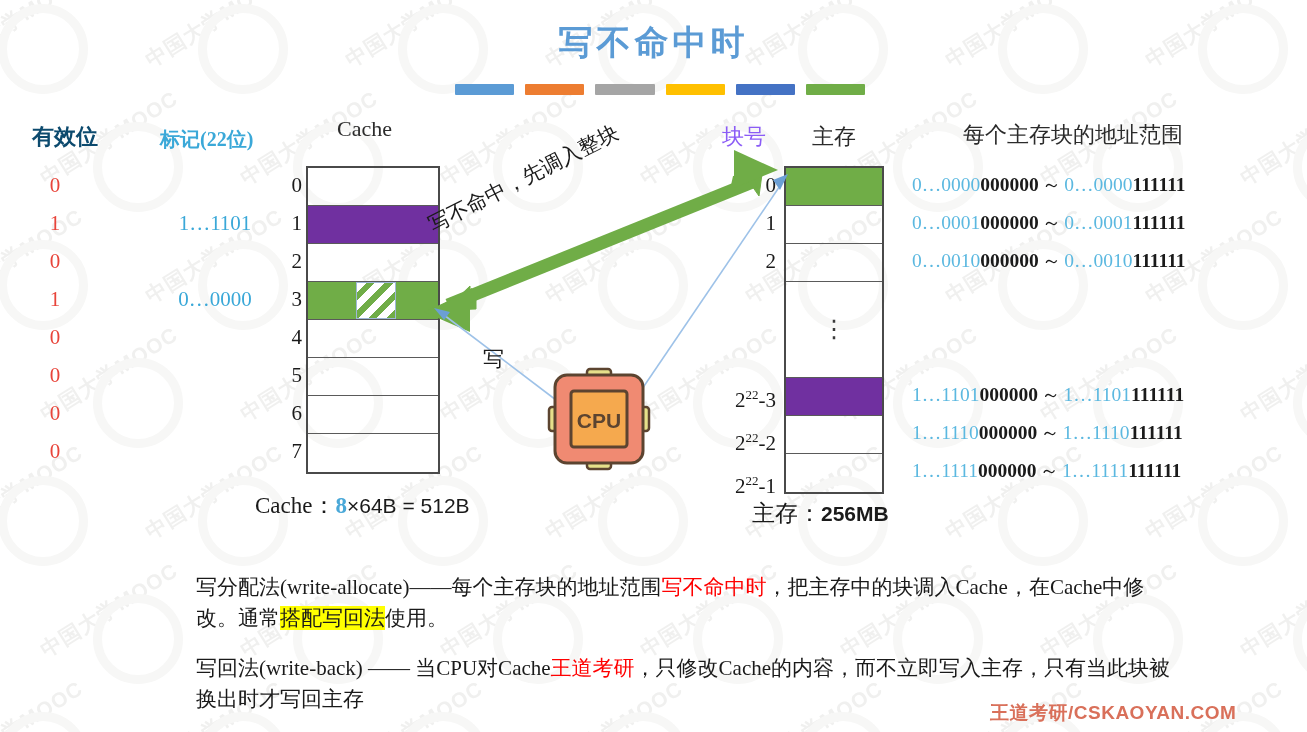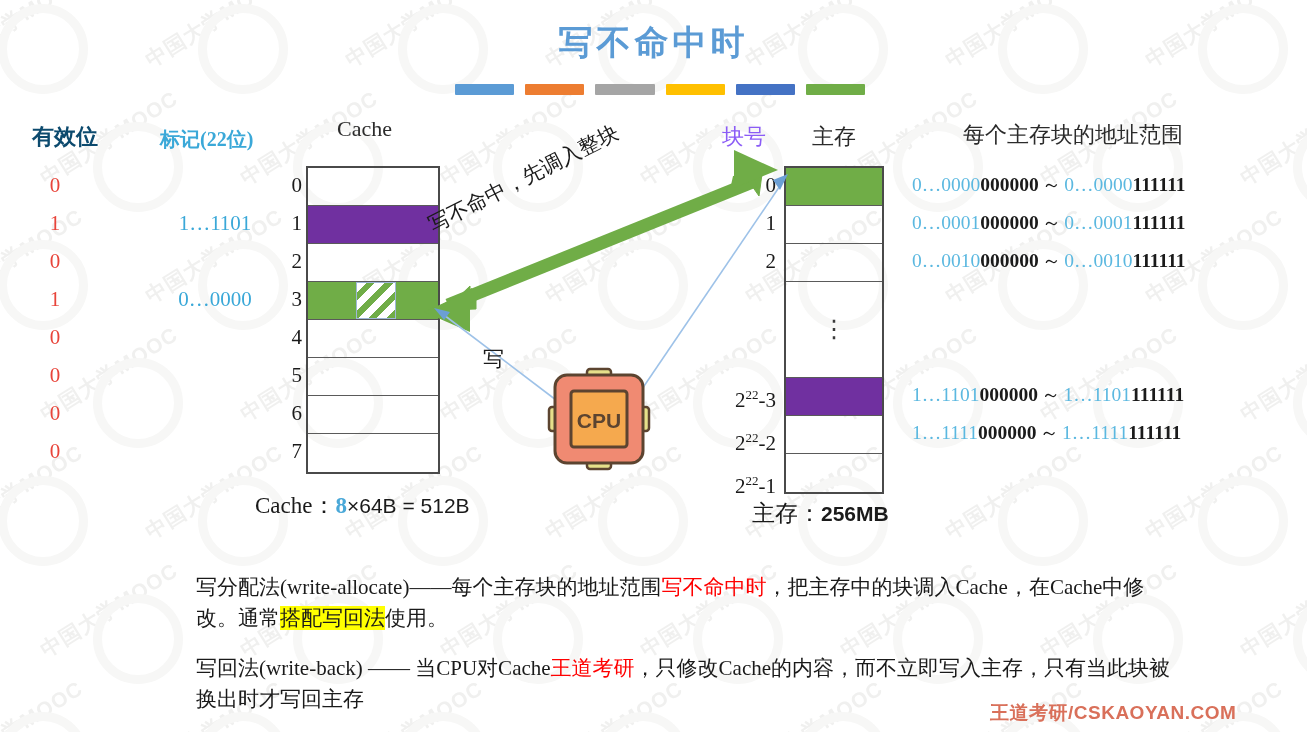--- a/index.html
+++ b/index.html
@@ -447,20 +447,21 @@
 <div class="layer" id="mem-caption">
   <span>主存：</span><span class="bold">256MB</span>
 </div>
 
 <div class="layer" id="addr-col">
     <div class="arow"><span class="tagpart">0…0000</span><span class="offpart">000000</span><span class="tilde">～</span><span class="tagpart">0…0000</span><span class="offpart">111111</span></div>
     <div class="arow"><span class="tagpart">0…0001</span><span class="offpart">000000</span><span class="tilde">～</span><span class="tagpart">0…0001</span><span class="offpart">111111</span></div>
     <div class="arow"><span class="tagpart">0…0010</span><span class="offpart">000000</span><span class="tilde">～</span><span class="tagpart">0…0010</span><span class="offpart">111111</span></div>
     <div class="arow spacer"></div>
     <div class="arow"><span class="tagpart">1…1101</span><span class="offpart">000000</span><span class="tilde">～</span><span class="tagpart">1…1101</span><span class="offpart">111111</span></div>
+    <div class="arow"><span class="tagpart">1…1110</span><span class="offpart">000000</span><span class="tilde">～</span><span class="tagpart">1…1110</span><span class="offpart">111111</span></div>
     <div class="arow"><span class="tagpart">1…1111</span><span class="offpart">000000</span><span class="tilde">～</span><span class="tagpart">1…1111</span><span class="offpart">111111</span></div>
   </div>
 
 <svg class="layer" id="arrow-svg" viewBox="0 0 1307 732">
 
   <g>
     <polygon points="445,310 470,286 470,297 746,185 741,175 762,174 759,196 752,186 476,298 476,309" fill="#70ad47" stroke="#70ad47" stroke-width="1"></polygon>
     <polygon points="430,311 472,288 472,309" fill="#70ad47"></polygon>
     <polygon points="770,172 730,190 733,176" fill="#70ad47"></polygon>
     <path d="M 448,305 L 755,181" stroke="#70ad47" stroke-width="13" stroke-linecap="butt" fill="none"></path>

